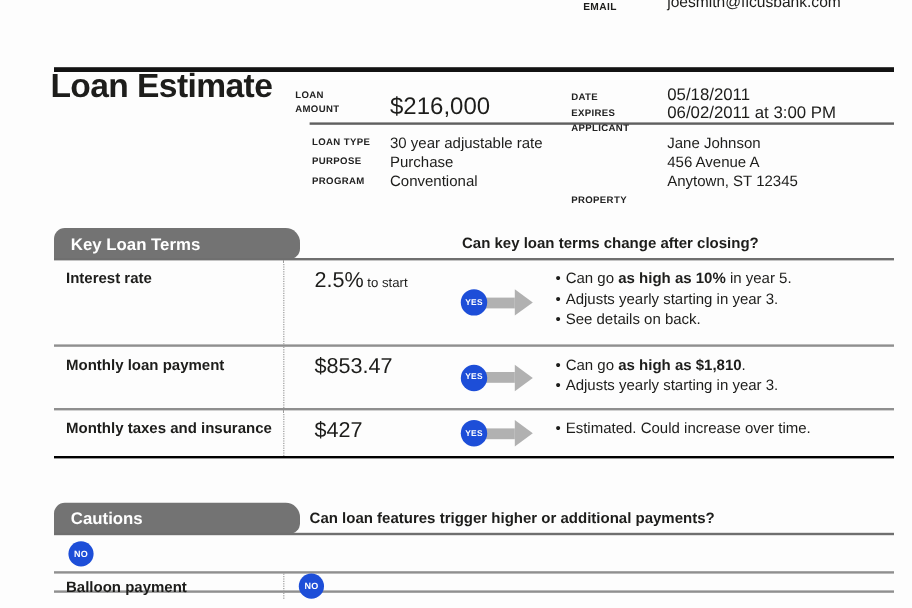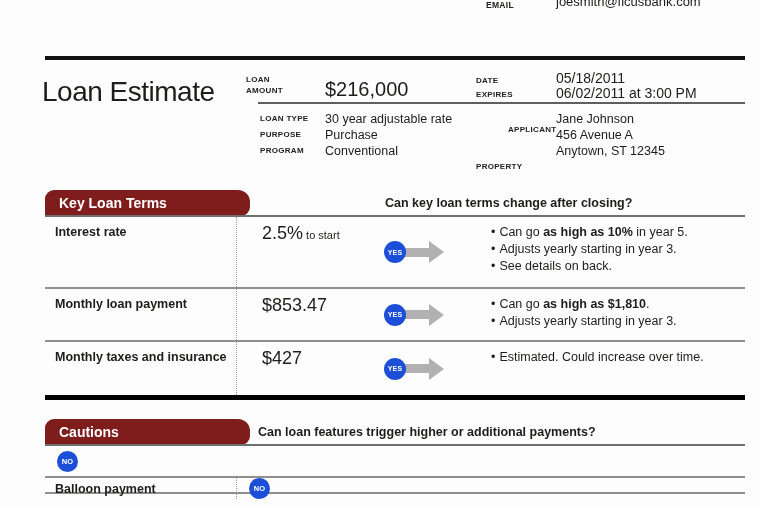--- a/index.html
+++ b/index.html
@@ -15,50 +15,50 @@
 
   
   .contact { position: absolute; left: 486px; top: -5px; }
   .contact-row { display: flex; line-height: 14px; }
   .contact-label { width: 70px; font-size: 8.5px; font-weight: bold; letter-spacing: .3px; padding-top: 3px; }
   .contact-value { font-size: 13px; }
 
   .rule-thick { position: absolute; left: 45px; top: 56px; width: 700px; height: 4px; background: #131313; }
 
   
-  .title { position: absolute; left: 42px; top: 76px; font-size: 28px; font-weight: normal; letter-spacing: -0.5px; }
+  .title { position: absolute; left: 42px; top: 56px; font-size: 28px; font-weight: bold; letter-spacing: -0.5px; }
 
   .lbl { font-size: 8px; font-weight: bold; letter-spacing: .3px; color: #222; }
   .amount-label { position: absolute; left: 246px; top: 74px; line-height: 11px; }
   .amount-value { position: absolute; left: 325px; top: 78px; font-size: 20px; }
 
   .date-label    { position: absolute; left: 476px; top: 76px; }
   .expires-label { position: absolute; left: 476px; top: 90px; }
   .date-value    { position: absolute; left: 556px; top: 70px; font-size: 14px; }
   .expires-value { position: absolute; left: 556px; top: 85px; font-size: 14px; }
 
   .rule-header { position: absolute; left: 258px; top: 102px; width: 487px; height: 2px; background: #5f5f5f; }
 
   .type-label    { position: absolute; left: 260px; top: 114px; }
   .purpose-label { position: absolute; left: 260px; top: 130px; }
   .program-label { position: absolute; left: 260px; top: 146px; }
   .type-value    { position: absolute; left: 325px; top: 112px; font-size: 12.5px; }
   .purpose-value { position: absolute; left: 325px; top: 128px; font-size: 12.5px; }
   .program-value { position: absolute; left: 325px; top: 144px; font-size: 12.5px; }
 
-  .applicant-label { position: absolute; left: 476px; top: 125px; margin-left: 32px; }
+  .applicant-label { position: absolute; left: 476px; top: 102px; }
   .property-label  { position: absolute; left: 476px; top: 130px; margin-top: 32px; }
   .applicant-value { position: absolute; left: 556px; top: 112px; font-size: 12.5px; }
   .property-value1 { position: absolute; left: 556px; top: 128px; font-size: 12.5px; }
   .property-value2 { position: absolute; left: 556px; top: 144px; font-size: 12.5px; }
 
   
   .tab {
     position: absolute; left: 45px; width: 205px; height: 26px;
-    background: #7f1d1d; color: #fff;
+    background: #737373; color: #fff;
     font-size: 14px; font-weight: bold;
     border-radius: 9px 12px 9px 0;
     display: flex; align-items: center; padding-left: 14px;
   }
   .tab-key { top: 190px; }
   .tab-cautions { top: 419px; }
 
   .question { position: absolute; font-size: 12.5px; font-weight: bold; }
   .question-key { left: 385px; top: 196px; }
   .question-cautions { left: 258px; top: 425px; }
@@ -70,31 +70,31 @@
   
   .klt-rows { position: absolute; left: 45px; top: 217px; width: 700px; }
   .klt-row {
     display: grid;
     grid-template-columns: 192px 145px 75px auto;
     align-items: stretch;
   }
   .klt-row + .klt-row { border-top: 2px solid #8f8f8f; }
   .klt-row:nth-child(1) { height: 70px; }
   .klt-row:nth-child(2) { height: 53px; }
-  .klt-row:nth-child(3) { height: 60px; border-bottom: 5px solid #000000; }
+  .klt-row:nth-child(3) { height: 42px; border-bottom: 2px solid #000000; }
 
   .klt-label {
     border-right: 1px dotted #9b9b9b;
     padding: 8px 6px 0 10px;
     font-size: 12.5px; font-weight: bold;
   }
   .klt-value { padding: 6px 0 0 25px; font-size: 18px; }
   .klt-value .suffix { font-size: 11px; }
   .badge-cell { display: flex; align-items: center; }
-  .bullets { padding: 7px 4px 0 6px; font-size: 12.5px; line-height: 17px; margin-left: 28px; }
+  .bullets { padding: 7px 4px 0 6px; font-size: 12.5px; line-height: 17px; }
   .bullet-line { white-space: nowrap; }
   .bullet-dot { margin-right: 4px; }
 
   .badge {
     width: 22px; height: 22px; border-radius: 50%;
     background: #1d4ed8; color: #ffffff;
     font-size: 7px; font-weight: bold; letter-spacing: .2px;
     display: flex; align-items: center; justify-content: center;
     flex: none; position: relative; z-index: 2; margin-left: 2px;
   }

